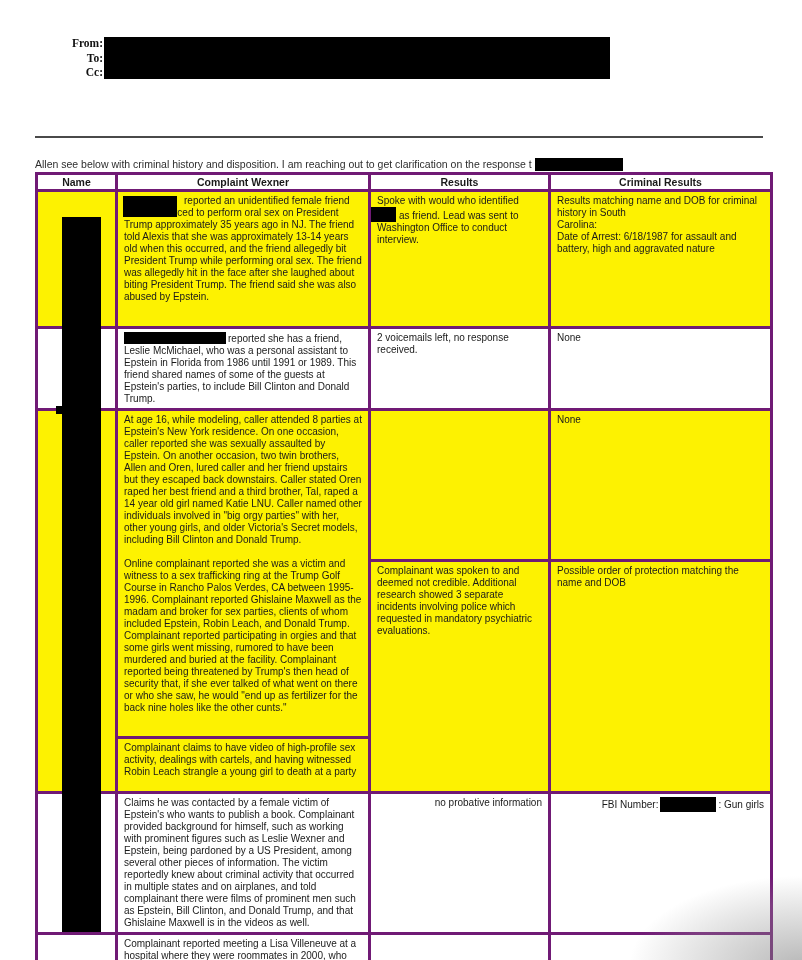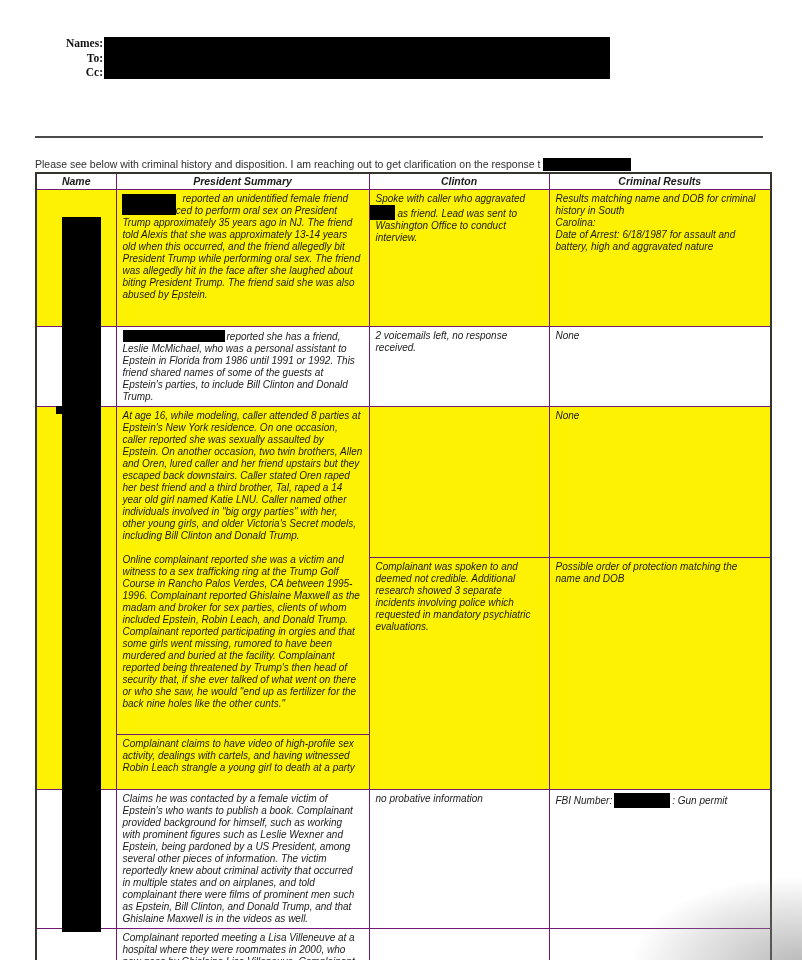--- a/index.html
+++ b/index.html
@@ -24,98 +24,98 @@
   .r2-bar{width:102px;height:12px;vertical-align:-2px;margin-right:2px;}
   .fbi-bar{width:56px;height:15px;vertical-align:-4px;margin:0 2px;}
   .rbar1{width:46px;height:15px;position:relative;left:-27px;margin-right:-24px;vertical-align:-3px;}
   .c1-absbar{position:absolute;left:-1px;top:1px;width:54px;height:21px;background:#000;}
   .name-col-bar{position:absolute;left:62px;top:217px;width:39px;height:715px;background:#000;z-index:5;}
   .name-col-nub{position:absolute;left:56px;top:406px;width:7px;height:8px;background:#000;z-index:5;}
 
   
   table.report{position:absolute;left:35px;top:172px;width:735px;border-collapse:collapse;
                table-layout:fixed;border:2px solid #35352e;}
-  table.report th,table.report td{border:1px solid #701a75;padding:3px 6px;vertical-align:top;
-               font-size:10px;line-height:12px;color:#1a1a1a;overflow:hidden;font-style:italic;}
+  table.report th,table.report td{border:3px solid #701a75;padding:3px 6px;vertical-align:top;
+               font-size:10px;line-height:12px;color:#1a1a1a;overflow:hidden;}
   table.report th{font-size:10.5px;font-weight:bold;text-align:center;padding:1px 2px;background:#fff;}
   .hl{background:#fdf201;}
   .col-name{width:80px;}
   .col-complaint{width:253px;}
   .col-response{width:180px;}
   .col-criminal{width:222px;}
   .preline{white-space:pre-line;}
   .pr{position:relative;margin:0;}
   .indent{ text-indent:60px;}
   .gap-top{margin-top:12px;}
-  .pt12{padding-top:12px;}.pt16{padding-top:16px;}.pt24{padding-top:24px;margin-left:16px;}
+  .pt12{padding-top:12px;}.pt16{padding-top:16px;text-align:right;}.pt24{padding-top:24px;margin-left:16px;}
   .pt32{padding-top:32px;}.pt36{padding-top:36px;}.pt48{padding-top:48px;}.pt60{padding-top:60px;}
 
   
   .corner-shadow{position:absolute;right:0;bottom:0;width:240px;height:120px;pointer-events:none;
     background:radial-gradient(ellipse 230px 120px at 100% 105%,
       rgba(125,125,125,.55), rgba(165,165,165,.25) 52%, rgba(255,255,255,0) 75%);z-index:6;}
 </style>
 </head>
 <body>
 
 <div class="page">
 
   <div class="email-header">
     <div class="eh-row">
-      <span class="eh-label">Names:</span>
+      <span class="eh-label">From:</span>
       <span class="eh-value"></span>
     </div>
     <div class="eh-row">
       <span class="eh-label">To:</span>
       <span class="eh-value"></span>
     </div>
     <div class="eh-row">
       <span class="eh-label">Cc:</span>
       <span class="eh-value"></span>
     </div>
   </div>
   <div class="email-redaction"></div>
 
   <div class="rule"></div>
 
-  <p class="intro"><span>Please see below with criminal history and disposition.  I am reaching out to get clarification on the response t</span><span class="redact intro-bar"></span></p>
+  <p class="intro"><span>Allen see below with criminal history and disposition.  I am reaching out to get clarification on the response t</span><span class="redact intro-bar"></span></p>
 
   <table class="report">
     <colgroup>
       <col class="col-name">
         <col class="col-complaint">
         <col class="col-response">
         <col class="col-criminal">
     </colgroup>
     <tbody>
         <tr style="height:16px;">
       <th>Name</th>
-      <th>President Summary</th>
-      <th>Clinton</th>
+      <th>Complaint Wexner</th>
+      <th>Results</th>
       <th>Criminal Results</th>
     </tr>
 
     <tr style="height:137px;">
       <td class="hl"></td>
       <td class="hl">
         <p class="pr indent"><span class="c1-absbar"></span><span>reported an unidentified female friend who was forced to perform oral sex on President Trump approximately 35 years ago in NJ. The friend told Alexis that she was approximately 13-14 years old when this occurred, and the friend allegedly bit President Trump while performing oral sex. The friend was allegedly hit in the face after she laughed about biting President Trump. The friend said she was also abused by Epstein.</span></p>
       </td>
       <td class="hl pt36">
-        <span>Spoke with caller who aggravated</span><br>
+        <span>Spoke with would who identified</span><br>
         <span class="redact rbar1"></span><span>as friend. Lead was sent to Washington Office to conduct interview.</span>
       </td>
       <td class="hl pt32 preline">Results matching name and DOB for criminal history in South
 Carolina:
 Date of Arrest: 6/18/1987 for assault and battery, high and aggravated nature</td>
     </tr>
 
     <tr style="height:75px;">
       <td></td>
       <td>
-        <span class="redact r2-bar"></span><span>reported she has a friend, Leslie McMichael, who was a personal assistant to Epstein in Florida from 1986 until 1991 or 1992. This friend shared names of some of the guests at Epstein's parties, to include Bill Clinton and Donald Trump.</span>
+        <span class="redact r2-bar"></span><span>reported she has a friend, Leslie McMichael, who was a personal assistant to Epstein in Florida from 1986 until 1991 or 1989. This friend shared names of some of the guests at Epstein's parties, to include Bill Clinton and Donald Trump.</span>
       </td>
       <td>2 voicemails left, no response received.</td>
       <td class="pt12">None</td>
     </tr>
 
     <tr style="height:151px;">
       <td class="hl" rowspan="3"></td>
       <td class="hl" rowspan="2">
         <p class="pr">At age 16, while modeling, caller attended 8 parties at Epstein's New York residence. On one occasion, caller reported she was sexually assaulted by Epstein. On another occasion, two twin brothers, Allen and Oren, lured caller and her friend upstairs but they escaped back downstairs. Caller stated Oren raped her best friend and a third brother, Tal, raped a 14 year old girl named Katie LNU. Caller named other individuals involved in "big orgy parties" with her, other young girls, and older Victoria's Secret models, including Bill Clinton and Donald Trump.</p>
         <p class="pr gap-top">Online complainant reported she was a victim and witness to a sex trafficking ring at the Trump Golf Course in Rancho Palos Verdes, CA between 1995-1996. Complainant reported Ghislaine Maxwell as the madam and broker for sex parties, clients of whom included Epstein, Robin Leach, and Donald Trump. Complainant reported participating in orgies and that some girls went missing, rumored to have been murdered and buried at the facility. Complainant reported being threatened by Trump's then head of security that, if she ever talked of what went on there or who she saw, he would "end up as fertilizer for the back nine holes like the other cunts."</p>
@@ -129,21 +129,21 @@
     </tr>
     <tr style="height:55px;">
       <td class="hl">Complainant claims to have video of high-profile sex activity, dealings with cartels, and having witnessed Robin Leach strangle a young girl to death at a party</td>
     </tr>
 
     <tr style="height:130px;">
       <td></td>
       <td>Claims he was contacted by a female victim of Epstein's who wants to publish a book. Complainant provided background for himself, such as working with prominent figures such as Leslie Wexner and Epstein, being pardoned by a US President, among several other pieces of information. The victim reportedly knew about criminal activity that occurred in multiple states and on airplanes, and told complainant there were films of prominent men such as Epstein, Bill Clinton, and Donald Trump, and that Ghislaine Maxwell is in the videos as well.</td>
       <td class="pt16">no probative information</td>
       <td class="pt16">
-        <span>FBI Number:</span><span class="redact fbi-bar"></span><span>: Gun permit</span>
+        <span>FBI Number:</span><span class="redact fbi-bar"></span><span>: Gun girls</span>
       </td>
     </tr>
 
     <tr style="height:70px;">
       <td></td>
       <td>Complainant reported meeting a Lisa Villeneuve at a hospital where they were roommates in 2000, who now goes by Ghislaine Lisa Villeneuve. Complainant</td>
       <td></td>
       <td></td>
     </tr>
   </tbody>

